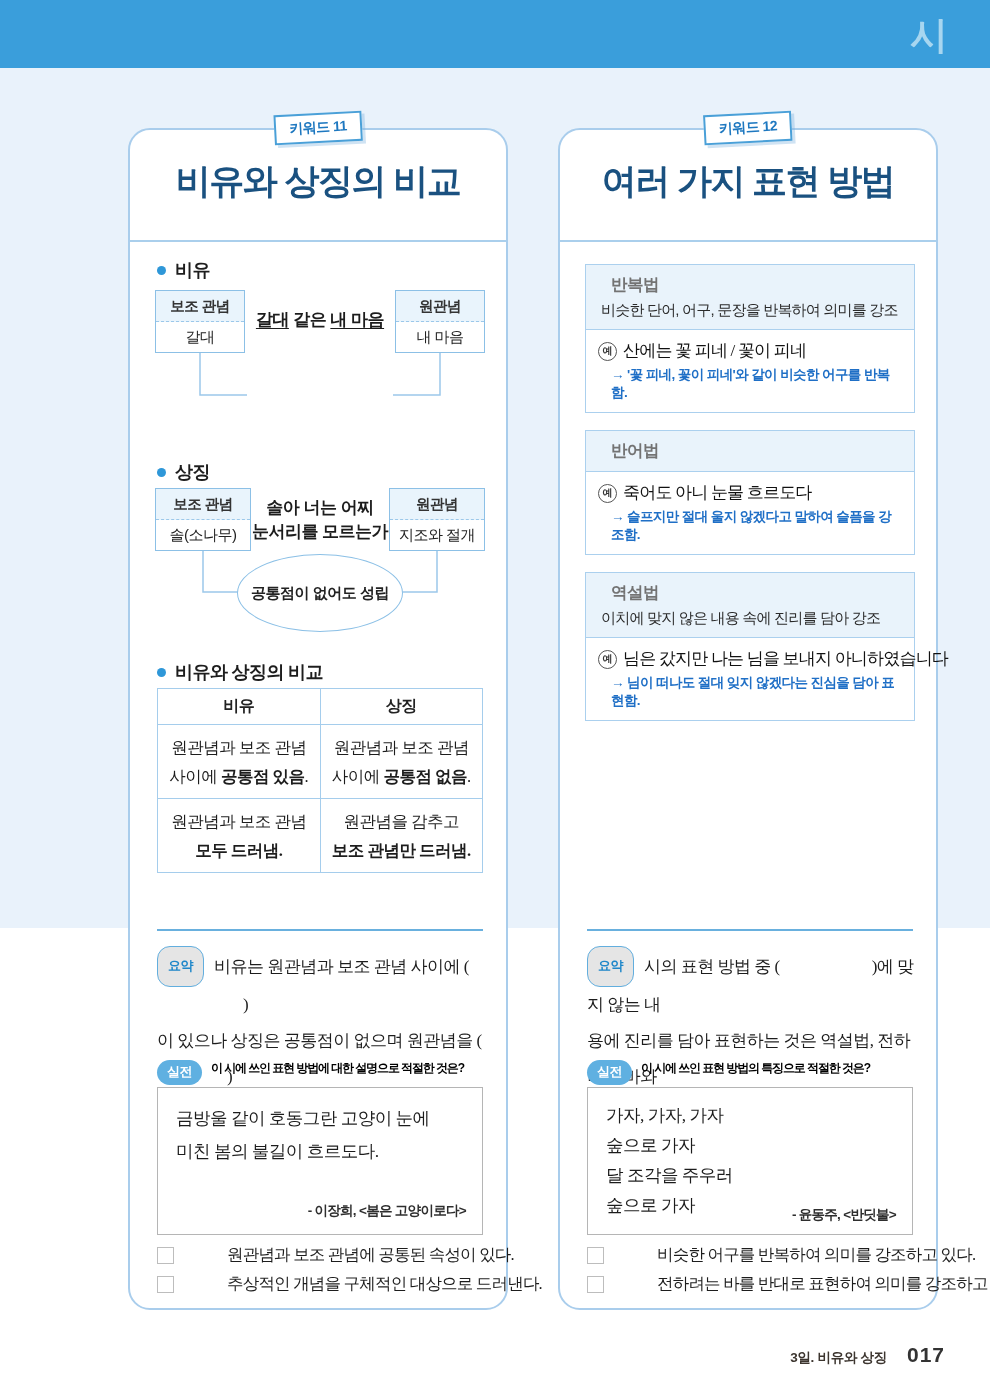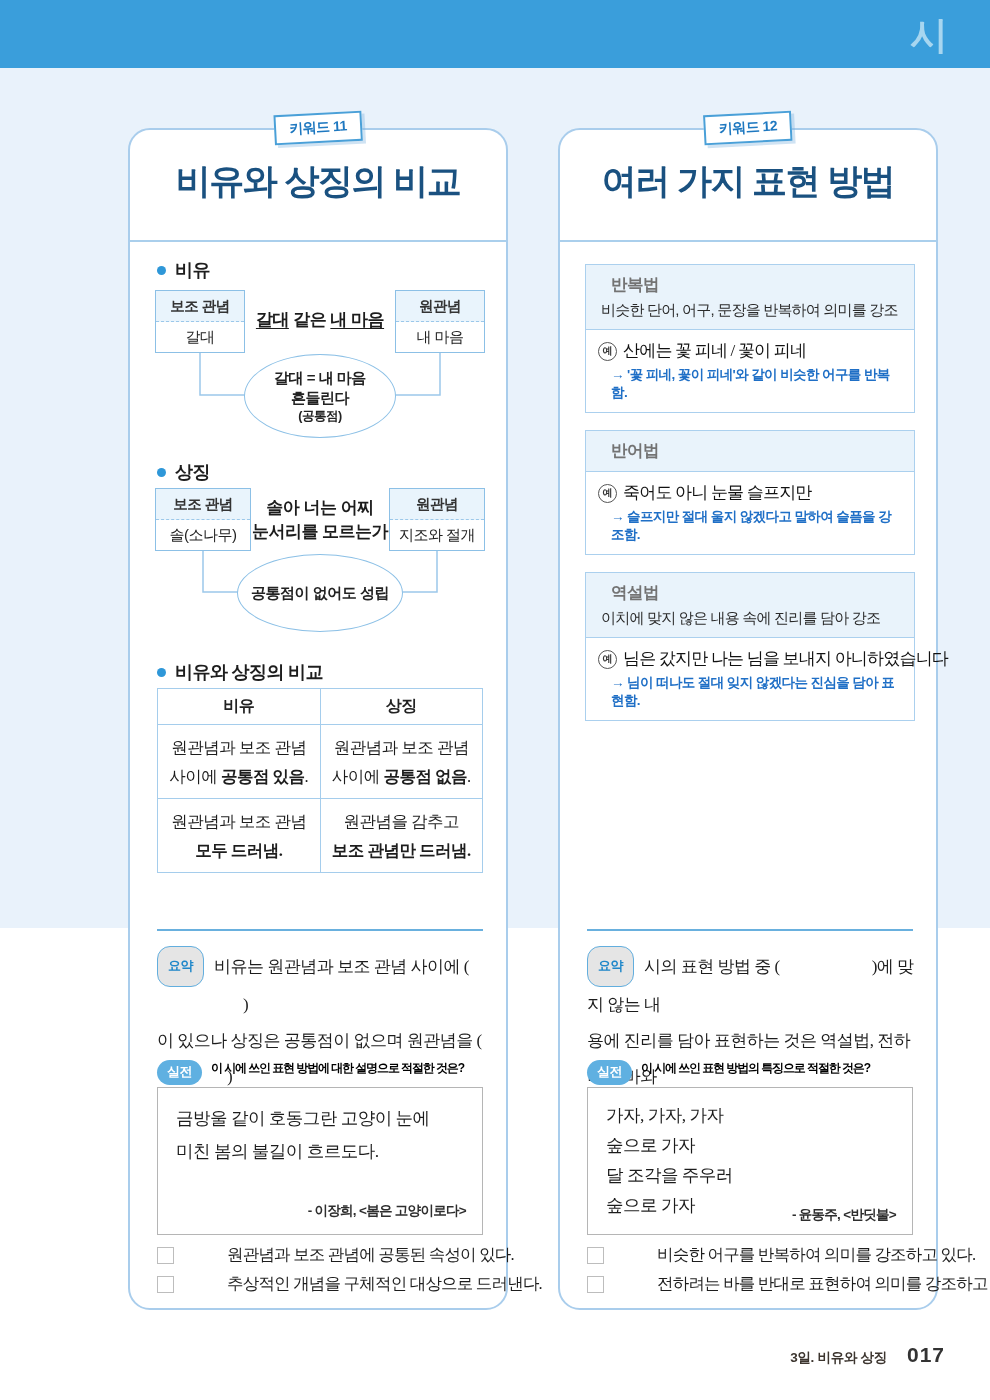--- a/index.html
+++ b/index.html
@@ -117,25 +117,20 @@
     </svg>
     <div class="dbox" style="left:0;">
       <div class="dbox-head">보조 관념</div>
       <div class="dbox-val">갈대</div>
     </div>
     <div class="dbox" style="left:240px;">
       <div class="dbox-head">원관념</div>
       <div class="dbox-val">내 마음</div>
     </div>
     <div class="phrase" style="left:90px;width:150px;top:18px;"><span class="u">갈대</span><span> 같은 </span><span class="u">내 마음</span></div>
-    <div class="ellipse" style="top:64px;width:152px;height:84px;">
-      <div class="el-line">갈대 = 내 마음</div>
-      <div class="el-line">흔들린다</div>
-      <div class="el-note">(공통점)</div>
-    </div>
   </div>
 
   <div class="sec" style="top:330px;">
     <span class="dot"></span>
     <span>상징</span>
   </div>
   <div class="diagram" style="top:358px;height:150px;">
     <svg class="dg-svg" width="330" height="150">
       <polyline points="48,58 48,104 85,104" fill="none" stroke="#9cc8ea" stroke-width="1.5"></polyline>
       <polyline points="282,58 282,104 245,104" fill="none" stroke="#9cc8ea" stroke-width="1.5"></polyline>
@@ -216,21 +211,21 @@
       <div class="m-body">
         <div class="m-ex"><span class="ex-marker">예</span><span>산에는 꽃 피네 / 꽃이 피네</span></div>
         <div class="m-note">→ '꽃 피네, 꽃이 피네'와 같이 비슷한 어구를 반복함.</div>
       </div>
     </div>
     <div class="method">
       <div class="m-head">
         <div class="m-name">반어법</div>
       </div>
       <div class="m-body">
-        <div class="m-ex"><span class="ex-marker">예</span><span>죽어도 아니 눈물 슬프지만</span></div>
+        <div class="m-ex"><span class="ex-marker">예</span><span>죽어도 아니 눈물 흐르도다</span></div>
         <div class="m-note">→ 슬프지만 절대 울지 않겠다고 말하여 슬픔을 강조함.</div>
       </div>
     </div>
     <div class="method">
       <div class="m-head">
         <div class="m-name">역설법</div>
         <div class="m-desc">이치에 맞지 않은 내용 속에 진리를 담아 강조</div>
       </div>
       <div class="m-body">
         <div class="m-ex"><span class="ex-marker">예</span><span>님은 갔지만 나는 님을 보내지 아니하였습니다</span></div>

